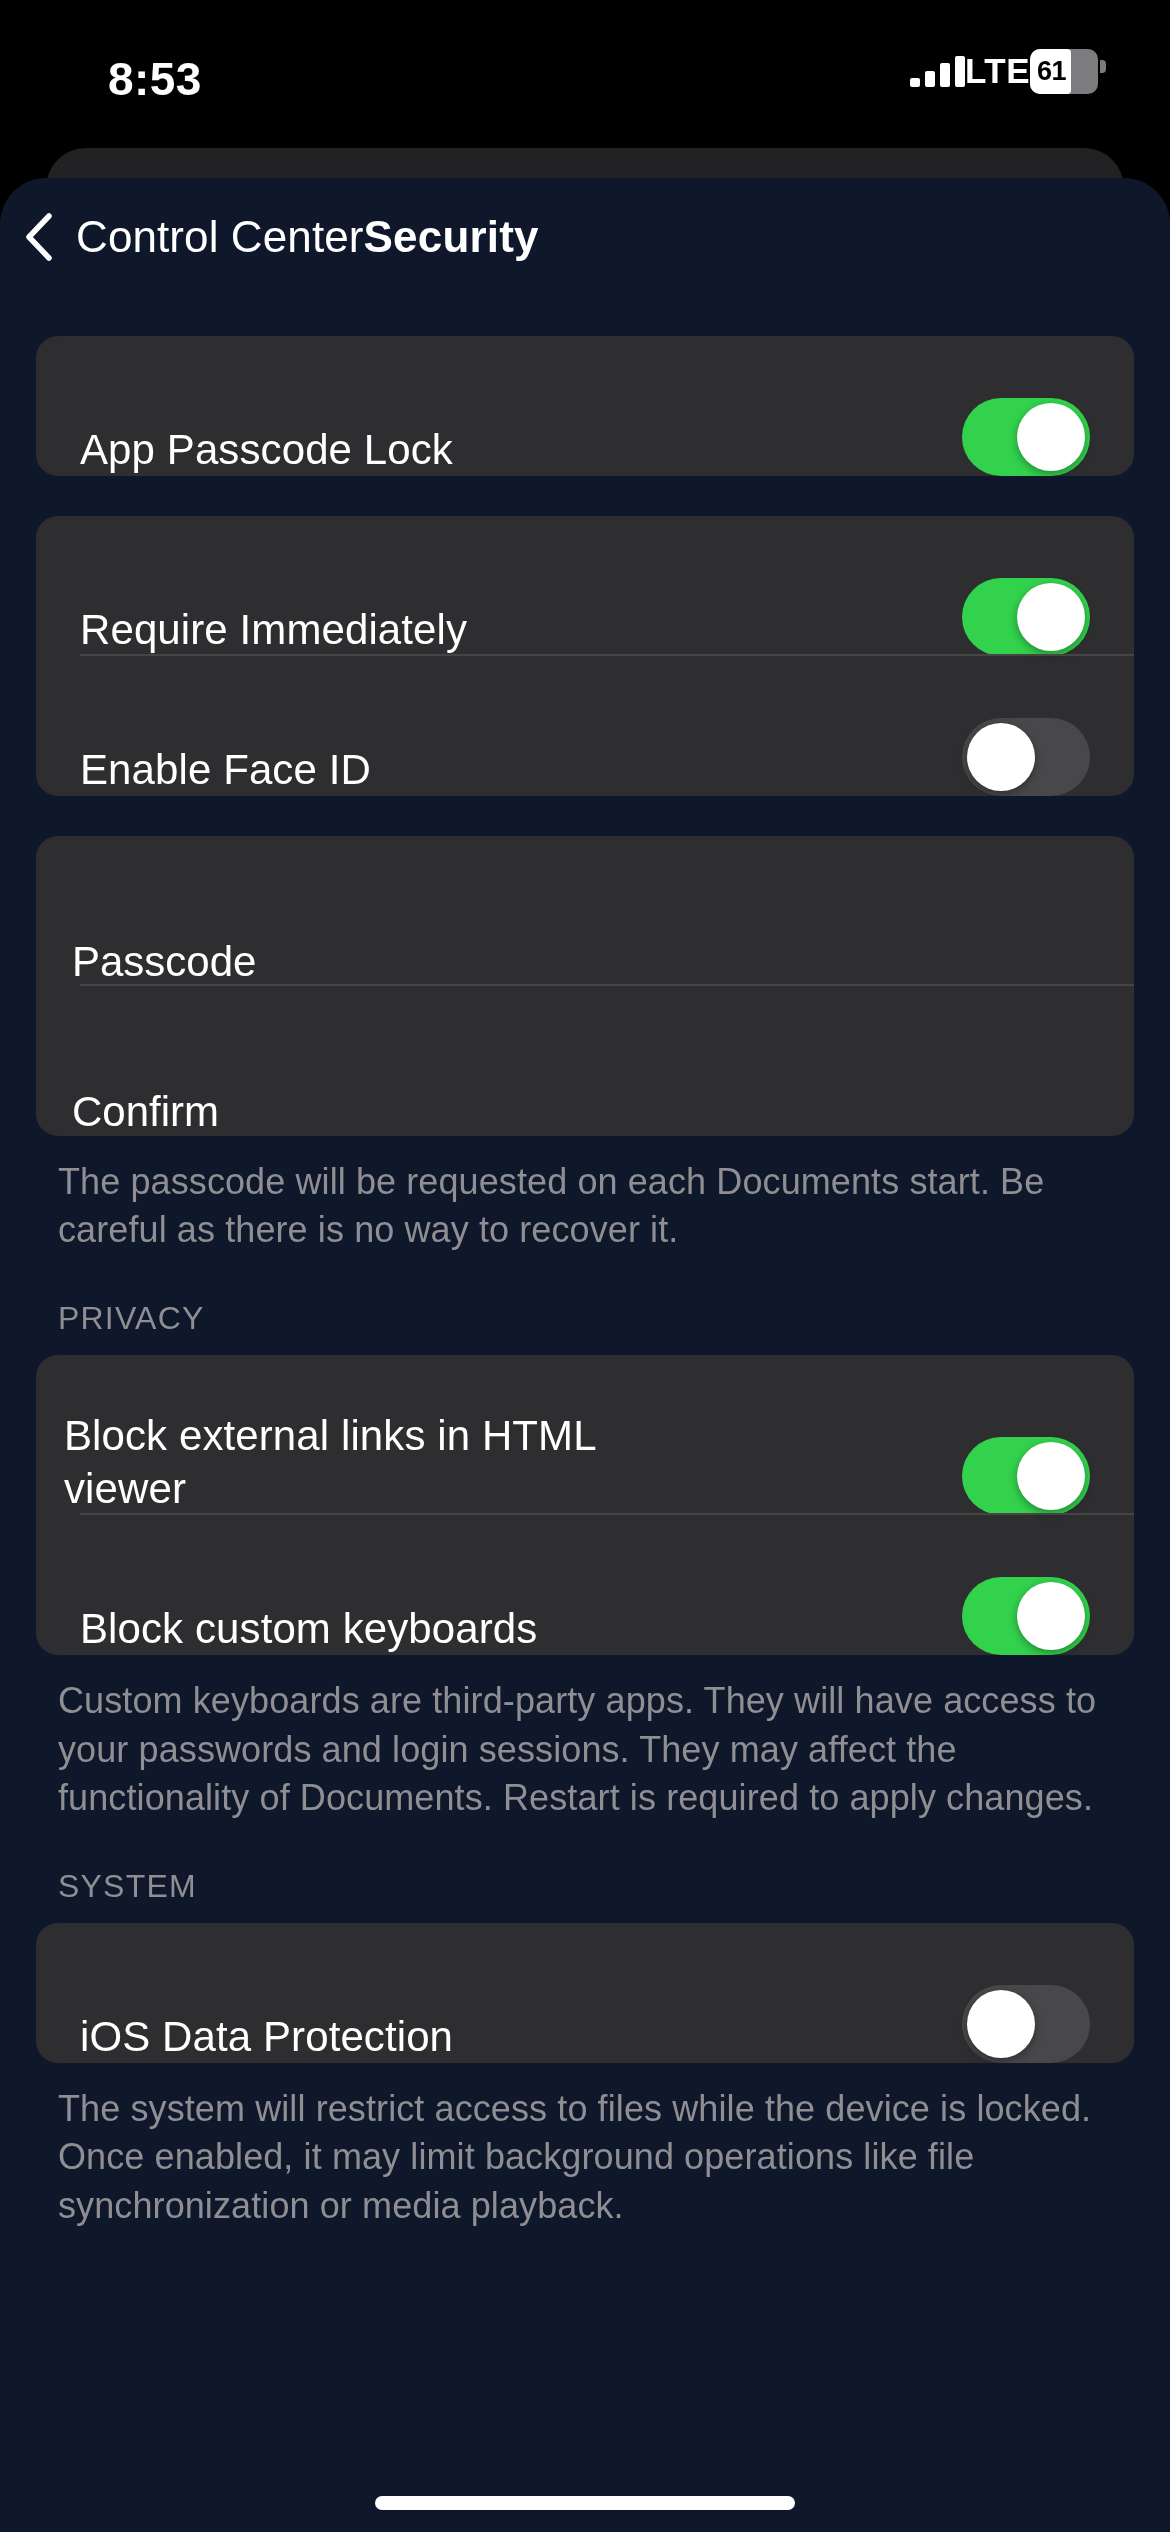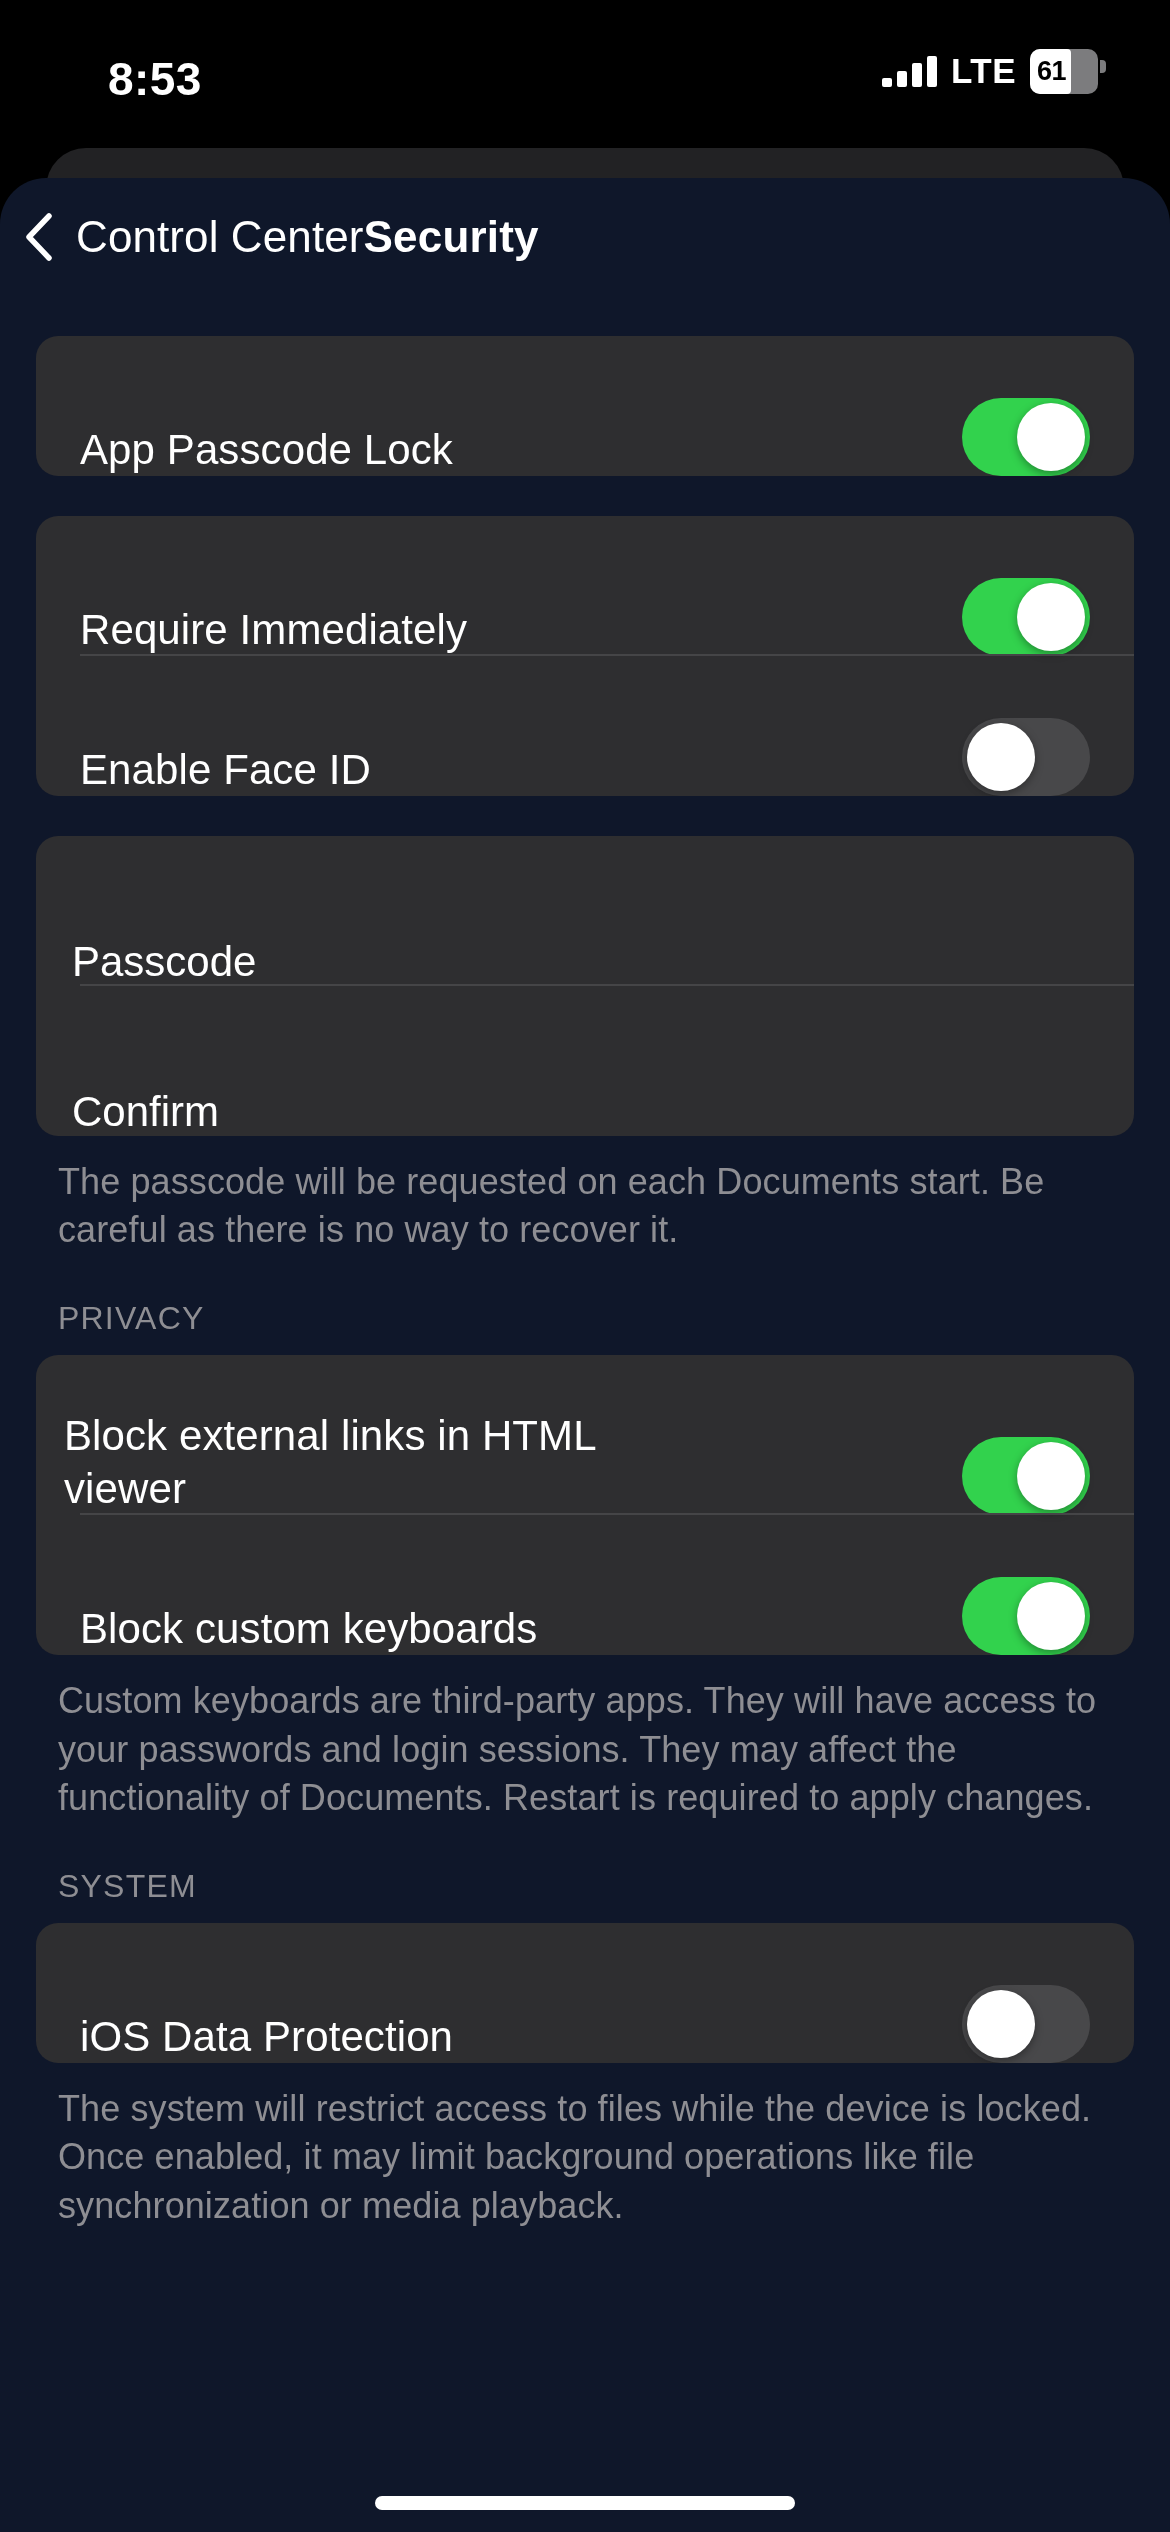--- a/index.html
+++ b/index.html
@@ -15,21 +15,21 @@
   .statusbar{
     position:absolute; top:0; left:0; width:1170px; height:178px;
     background:#000; color:#fff;
   }
   .sb-time{
     position:absolute; left:108px; top:52px;
     font-size:46px; font-weight:600; letter-spacing:0.4px;
   }
   .sb-right{
     position:absolute; right:72px; top:48px;
-    display:flex; align-items:center; gap:14px; height:46px;
+    display:flex; align-items:center; gap:0; height:46px;
   }
   .sig{ display:flex; align-items:flex-end; gap:5px; height:32px; }
   .sig i{ display:block; width:10px; background:#fff; border-radius:2px; }
   .sig i.b1{ height:9px;  background:#fff; }
   .sig i.b2{ height:16px; }
   .sig i.b3{ height:24px; }
   .sig i.b4{ height:31px; }
   .sb-lte{ font-size:35px; font-weight:700; letter-spacing:0.5px; }
   .batt{ position:relative; width:68px; height:45px; }
   .batt-shell{

